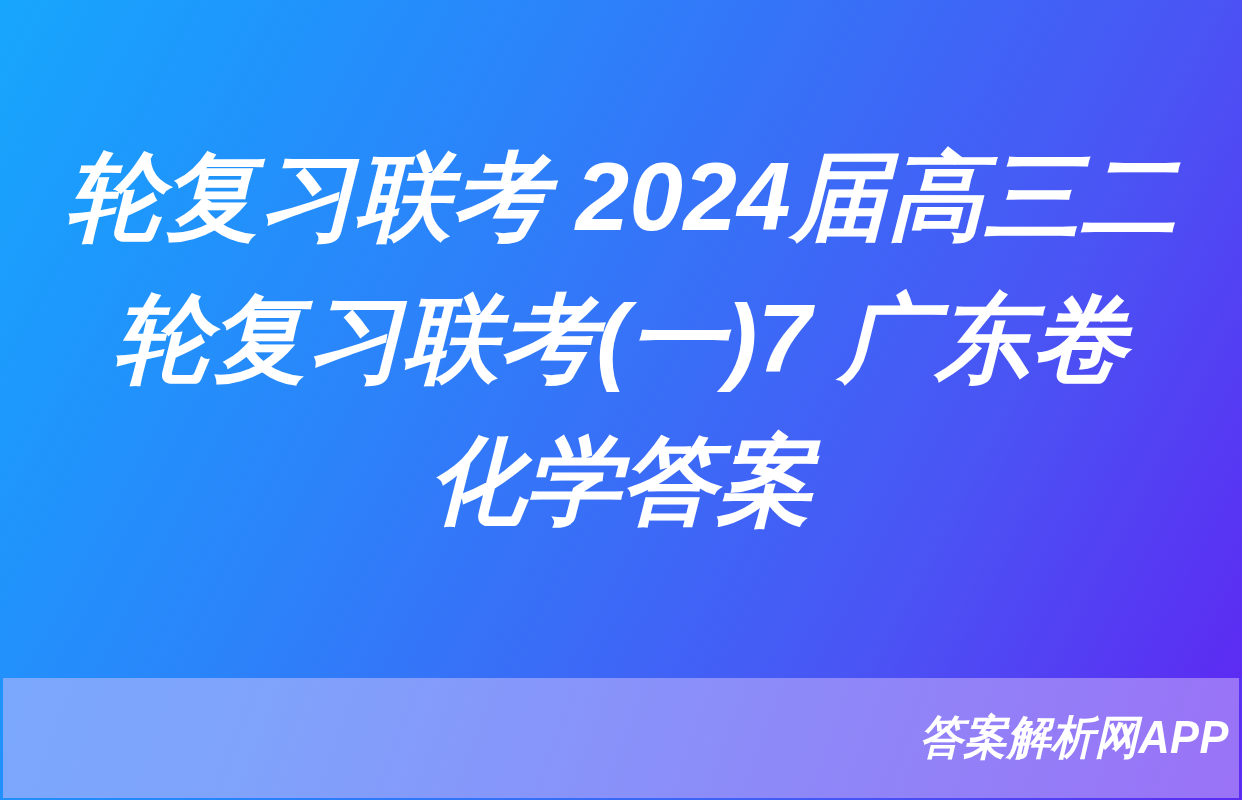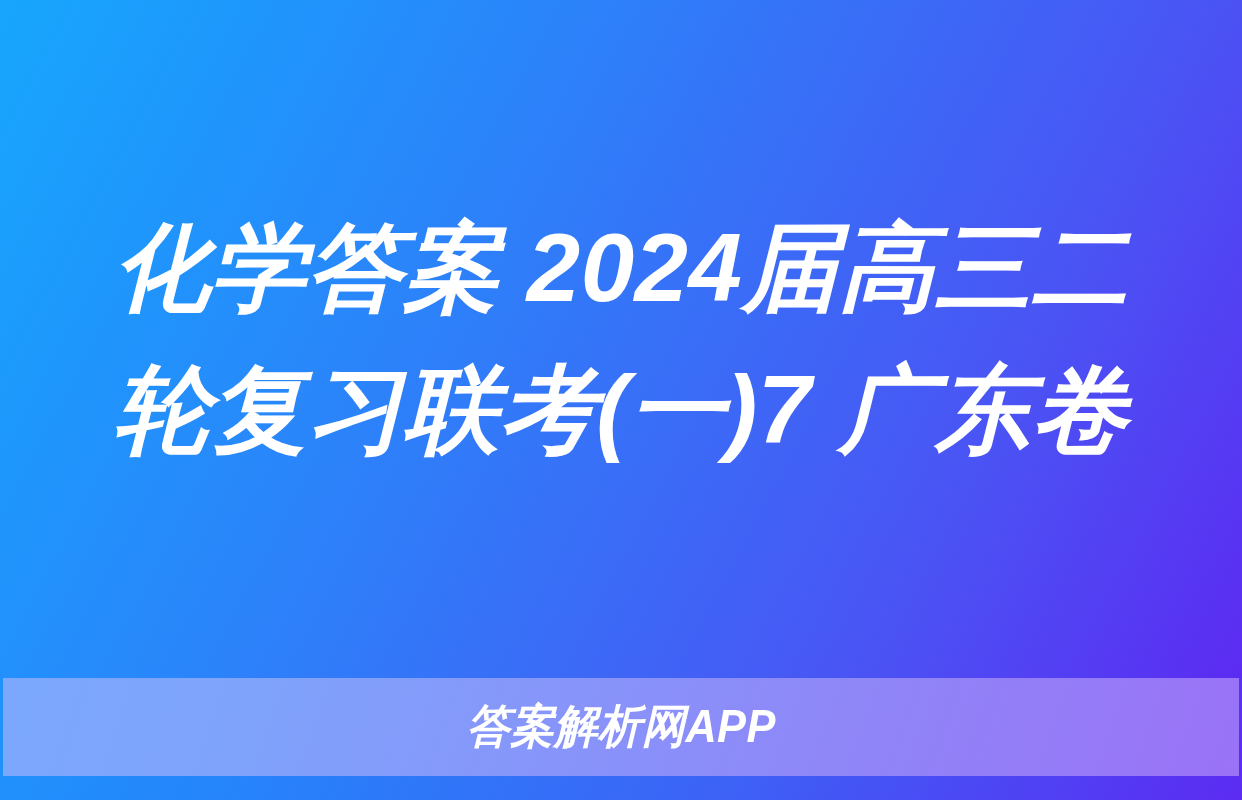--- a/index.html
+++ b/index.html
@@ -60,51 +60,52 @@
     letter-spacing: 0.5px;
     transform: scaleX(1.0);
   }
 
   
   #watermark-band {
     position: absolute;
     left: 3px;
     top: 678px;
     width: 1236px;
-    height: 98px;
+    height: 120px;
     background: linear-gradient(110deg,
         #7BA8FC 0%,
         #7FA3FB 20%,
         #8795FA 45%,
         #8F86F8 68%,
         #9A72F6 100%);
     display: flex;
     align-items: center;
-    justify-content: center;
+    justify-content: flex-end;
   }
 
   #watermark-text {
     color: #ffffff;
     font-size: 46px;
     font-weight: 700;
     font-style: italic;
     letter-spacing: 0.5px;
     white-space: nowrap;
     transform: scaleX(0.94);
   }
 </style>
 </head>
 <body>
 
 <div id="poster">
 
   <div id="hero">
     <div id="title-block">
-      <div class="title-line stretch">化学答案 2024届高三二</div>
+      <div class="title-line stretch">轮复习联考 2024届高三二</div>
       <div class="title-line stretch">轮复习联考(一)7 广东卷</div>
+      <div class="title-line">化学答案</div>
     </div>
   </div>
 
   <div id="watermark-band">
     <span id="watermark-text">答案解析网APP</span>
   </div>
 
 </div>
 
 </body></html>

